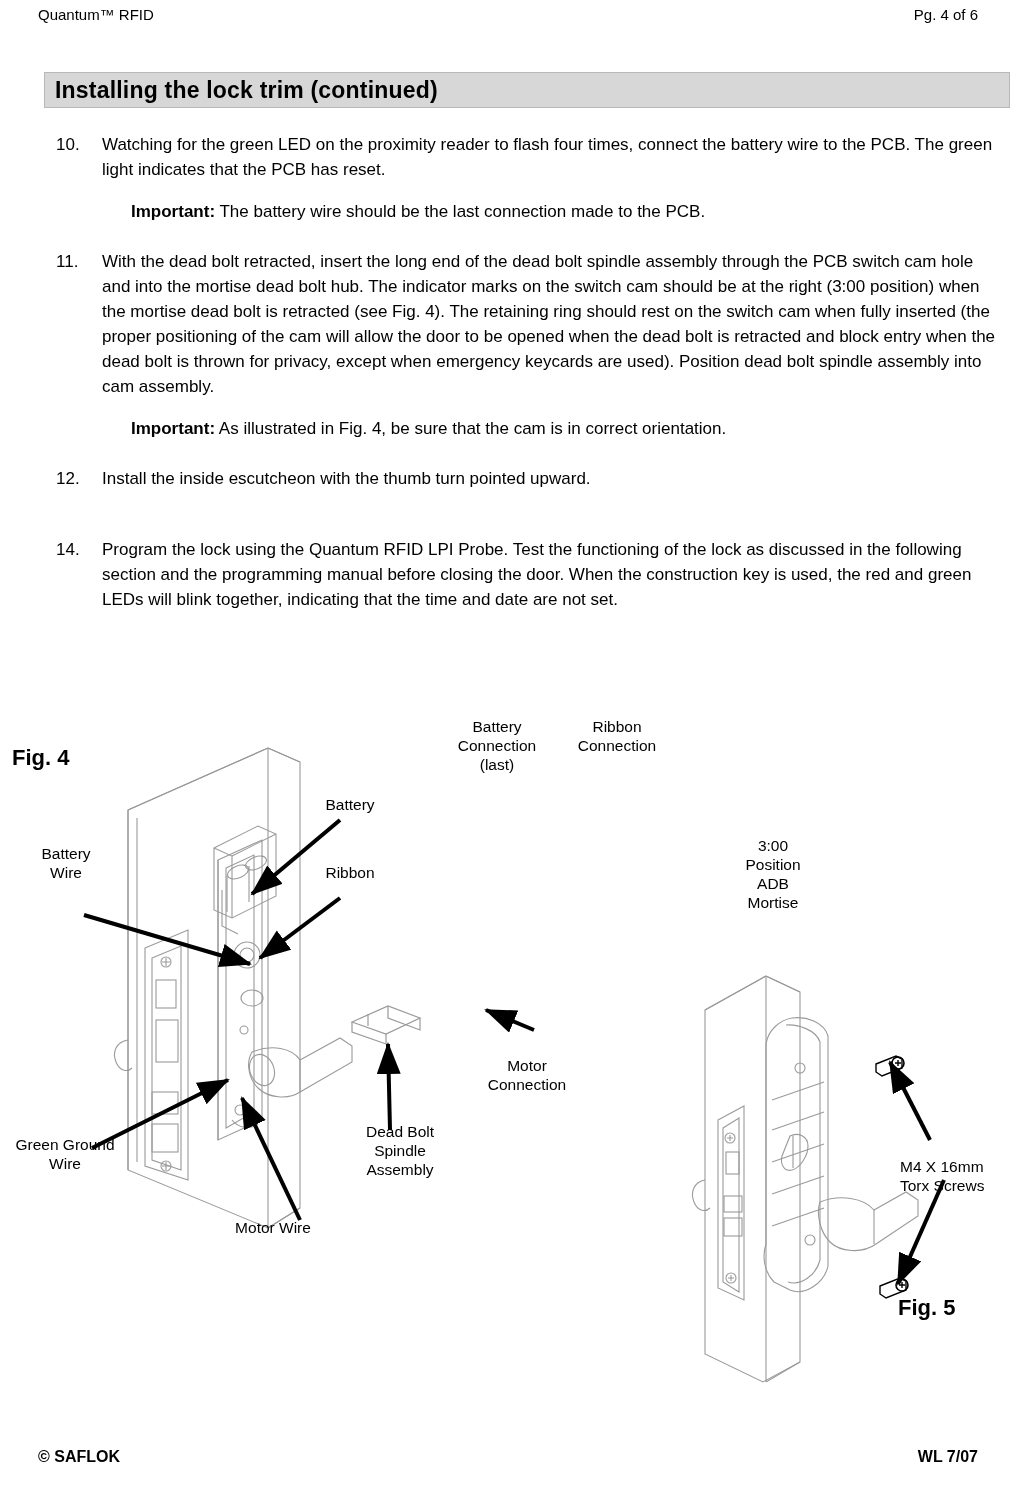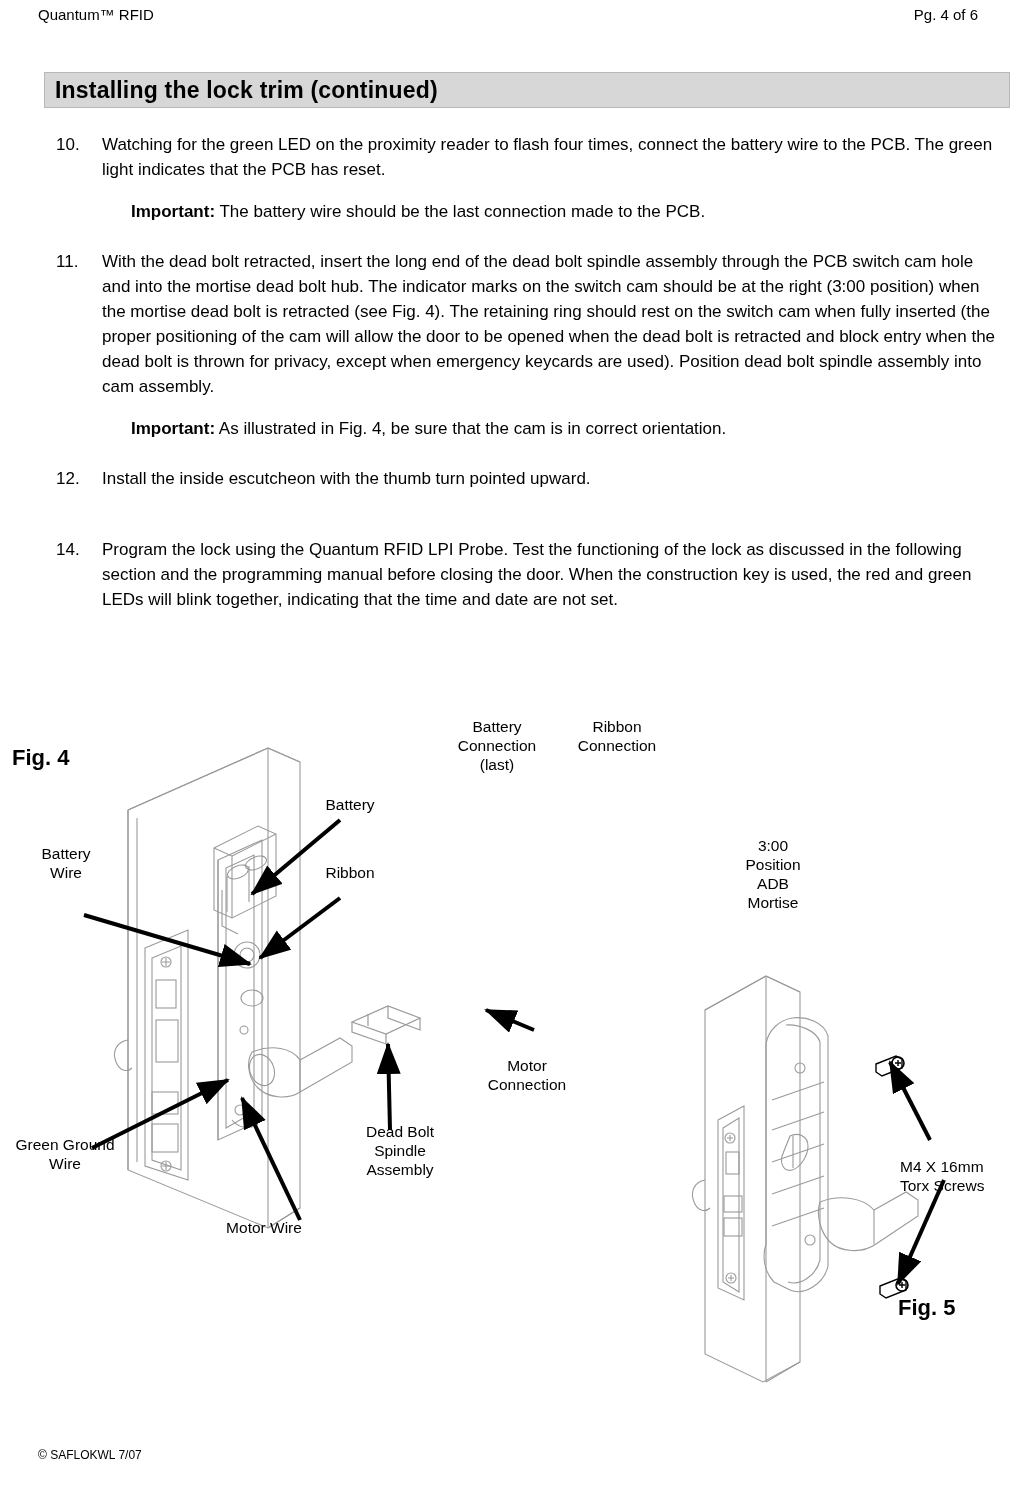--- a/index.html
+++ b/index.html
@@ -54,22 +54,23 @@
   }
   .callout {
     position: absolute; font-size: 15.5px; line-height: 19px;
     text-align: center; white-space: pre-line;
   }
   svg.art { position: absolute; left: 0; top: 0; width: 1016px; height: 690px; }
 
   
   .footer {
     position: absolute; left: 38px; top: 1448px; width: 940px;
-    display: flex; align-items: baseline;
-    font-size: 12px;
+    display: flex; justify-content: space-between; align-items: baseline;
+    font-size: 16px;
+    font-weight: bold;
   }
 </style>
 </head>
 <body>
 
 <div class="page">
 
   <div class="run-header">
     <span>Quantum™ RFID</span>
     <span>Pg. 4 of 6</span>
@@ -341,21 +342,21 @@
     <div class="callout" style="left:462px; top:356px; width:130px;">Motor
 Connection</div>
 
     <div class="callout" style="left:0px; top:435px; width:130px;">Green Ground
 Wire</div>
 
     <div class="callout" style="left:336px; top:422px; width:128px;">Dead Bolt
 Spindle
 Assembly</div>
 
-    <div class="callout" style="left:164px; top:518px; width:200px;">Motor Wire</div>
+    <div class="callout" style="left:173px; top:518px; width:200px;">Motor Wire</div>
 
     <div class="callout" style="left:900px; top:440px; width:116px; text-align:left;margin-top:17px;">M4 X 16mm
 Torx Screws</div>
 
   </div>
 
   <div class="footer">
     <span>© SAFLOK</span>
     <span>WL 7/07</span>
   </div>

